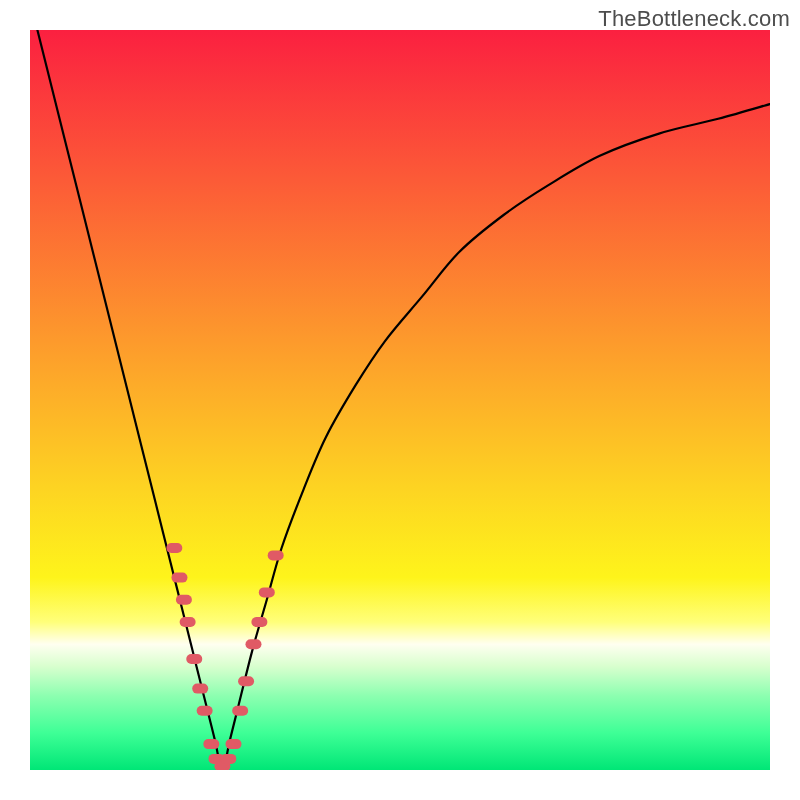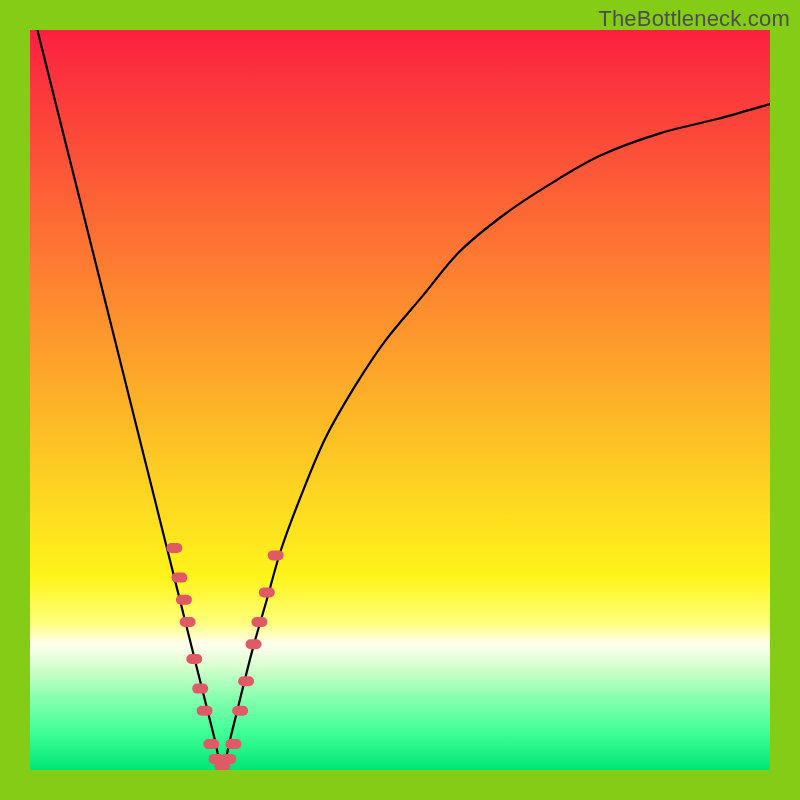--- a/index.html
+++ b/index.html
@@ -10,21 +10,21 @@
     overflow: hidden;
     background: #000;
     font-family: Arial, Helvetica, sans-serif;
   }
   .frame {
     position: absolute;
     left: 0;
     top: 0;
     width: 800px;
     height: 800px;
-    background: #84cc16;
+    background: #ffffff;
   }
   .plot-area {
     position: absolute;
     left: 30px;
     top: 30px;
     width: 740px;
     height: 740px;
     overflow: hidden;
   }
   .gradient-bg {

